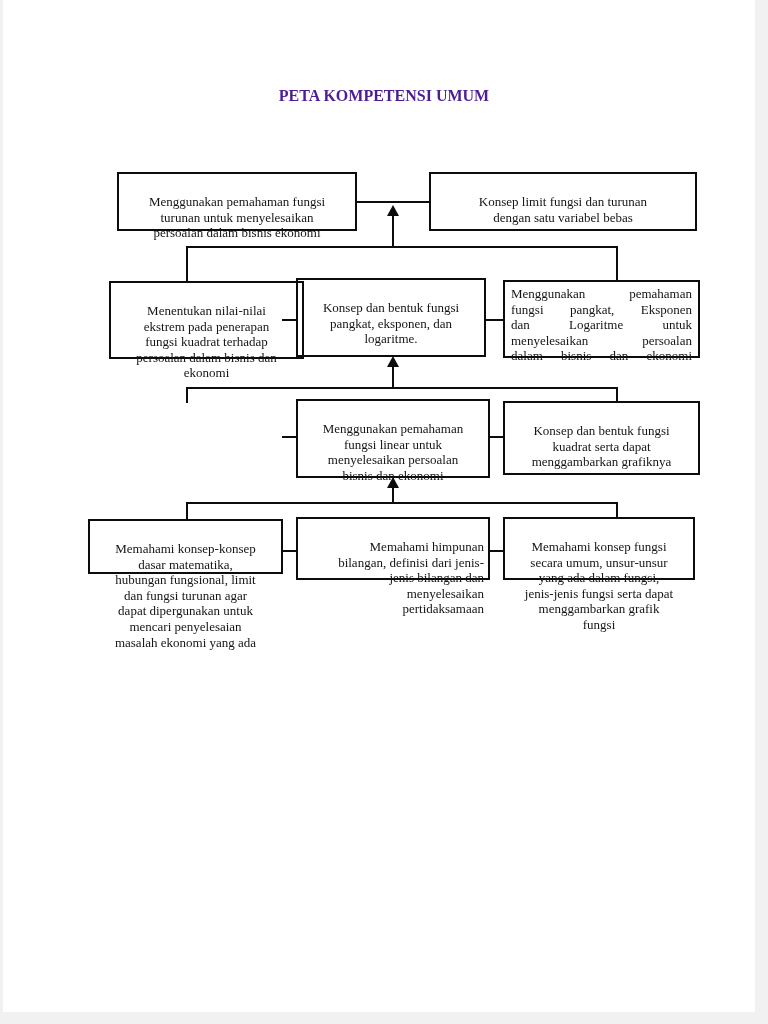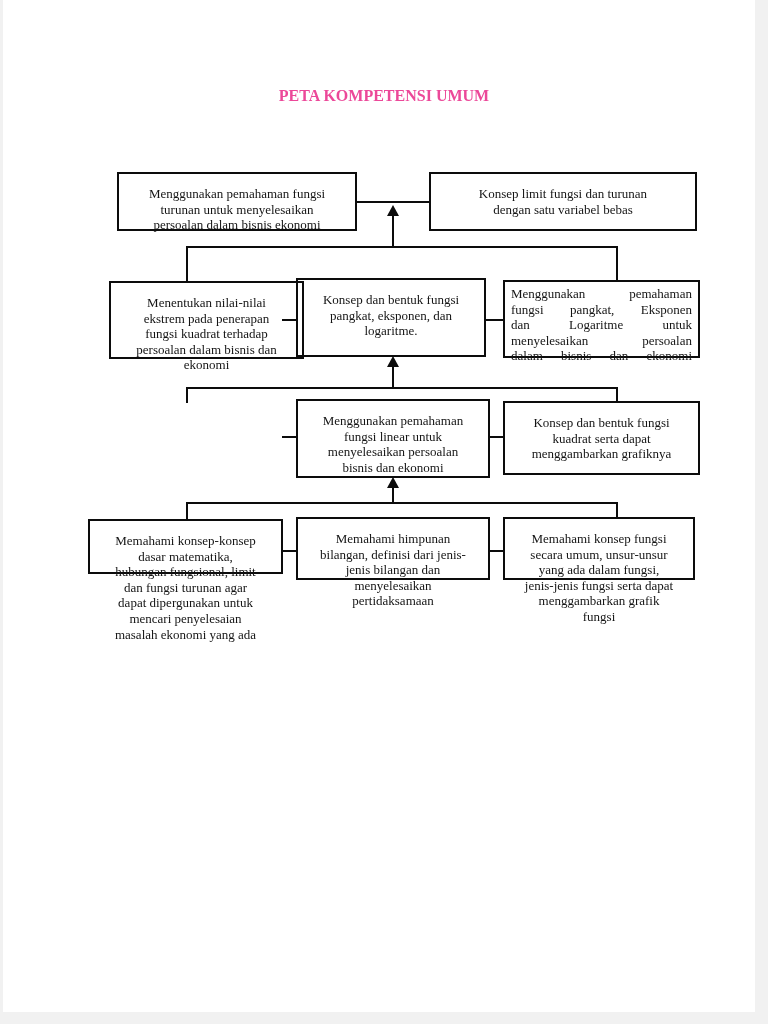--- a/index.html
+++ b/index.html
@@ -3,26 +3,26 @@
 <meta charset="utf-8">
 <style>
   html,body{margin:0;padding:0;background:#e9e9e9;}
   .canvas{
     position:relative;width:768px;height:1024px;background:#ffffff;
     overflow:hidden;font-family:"Liberation Serif","DejaVu Serif",serif;color:#141414;
   }
   .edge{position:absolute;background:#f1f1f1;}
   .title{
     position:absolute;top:86px;left:0;width:768px;text-align:center;
-    font-weight:bold;font-size:16px;line-height:20px;color:#ec4899;
+    font-weight:bold;font-size:16px;line-height:20px;color:#4c1d95;
   }
   .box{
     position:absolute;border:2px solid #0c0c0c;box-sizing:border-box;
     font-size:13px;line-height:15.6px;text-align:center;
-    padding:12px 4px;background:transparent;overflow:visible;
+    padding:20px 4px;background:transparent;overflow:visible;
   }
   .box .txt{white-space:pre-line;display:block;}
   .box.justify{text-align:justify;}
   .box.justify .txt{text-align-last:justify;}
   .hline{position:absolute;height:2px;background:#0c0c0c;}
   .vline{position:absolute;width:2px;background:#0c0c0c;}
   .ahead{
     position:absolute;width:0;height:0;
     border-left:6px solid transparent;border-right:6px solid transparent;
     border-bottom:11px solid #0c0c0c;
@@ -108,21 +108,21 @@
 
   <div class="box" style="left:88px;top:519px;width:195px;height:55px;">
     <span class="txt">Memahami konsep-konsep
 dasar matematika,
 hubungan fungsional, limit
 dan fungsi turunan agar
 dapat dipergunakan untuk
 mencari penyelesaian
 masalah ekonomi yang ada</span>
   </div>
-  <div class="box" style="left:296px;top:517px;width:194px;height:63px;">
+  <div class="box" style="left:296px;top:517px;width:194px;height:63px;text-align:right;">
     <span class="txt">Memahami himpunan
 bilangan, definisi dari jenis-
 jenis bilangan dan
 menyelesaikan
 pertidaksamaan</span>
   </div>
   <div class="box" style="left:503px;top:517px;width:192px;height:63px;">
     <span class="txt">Memahami konsep fungsi
 secara umum, unsur-unsur
 yang ada dalam fungsi,

